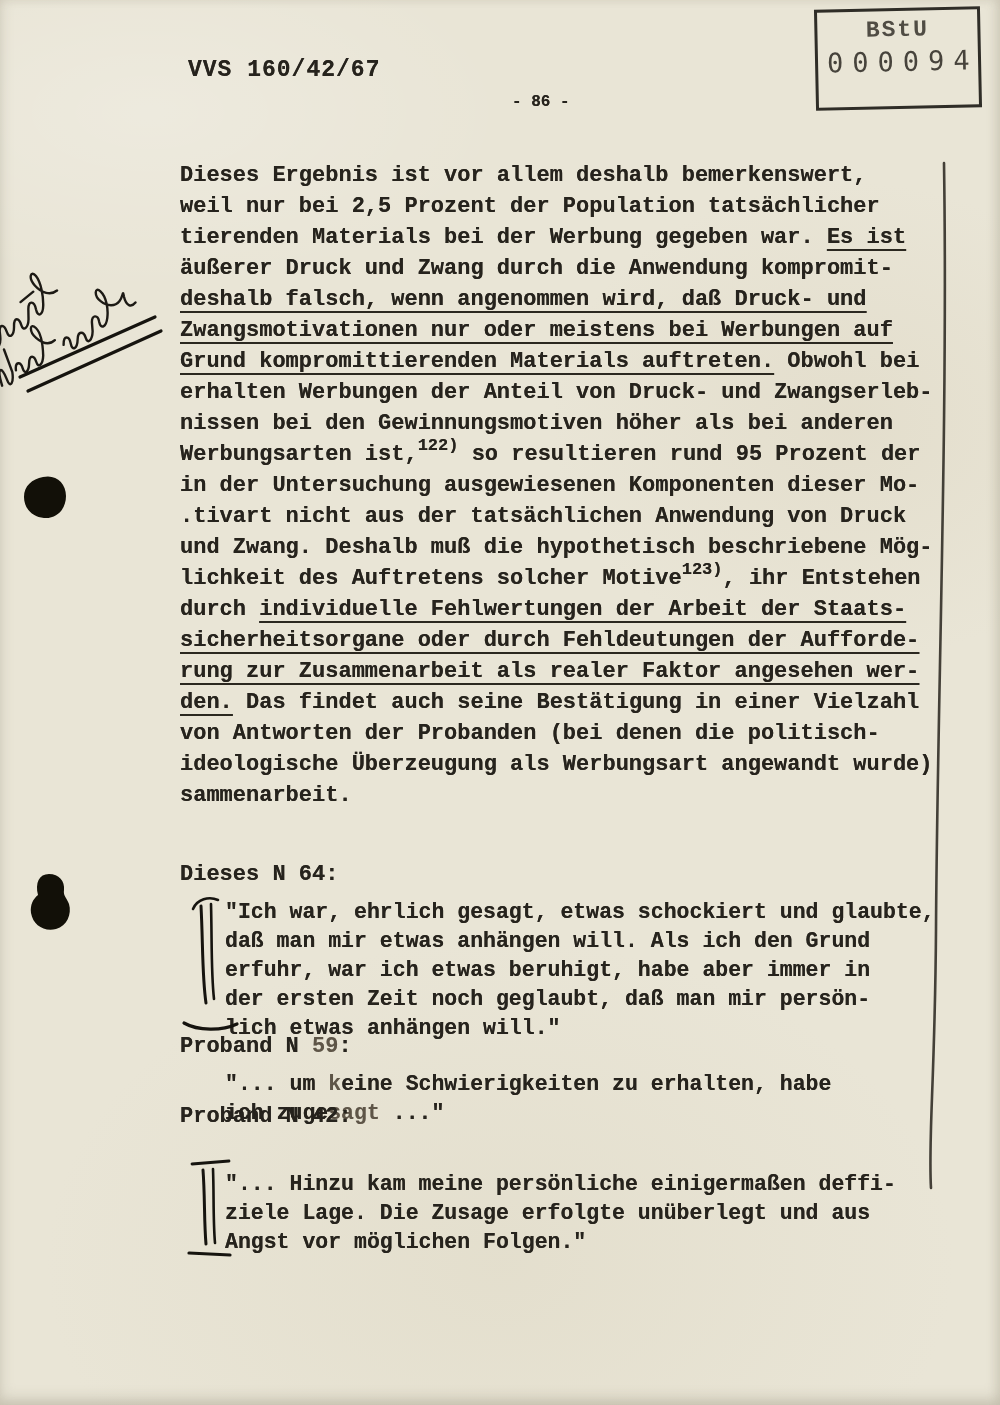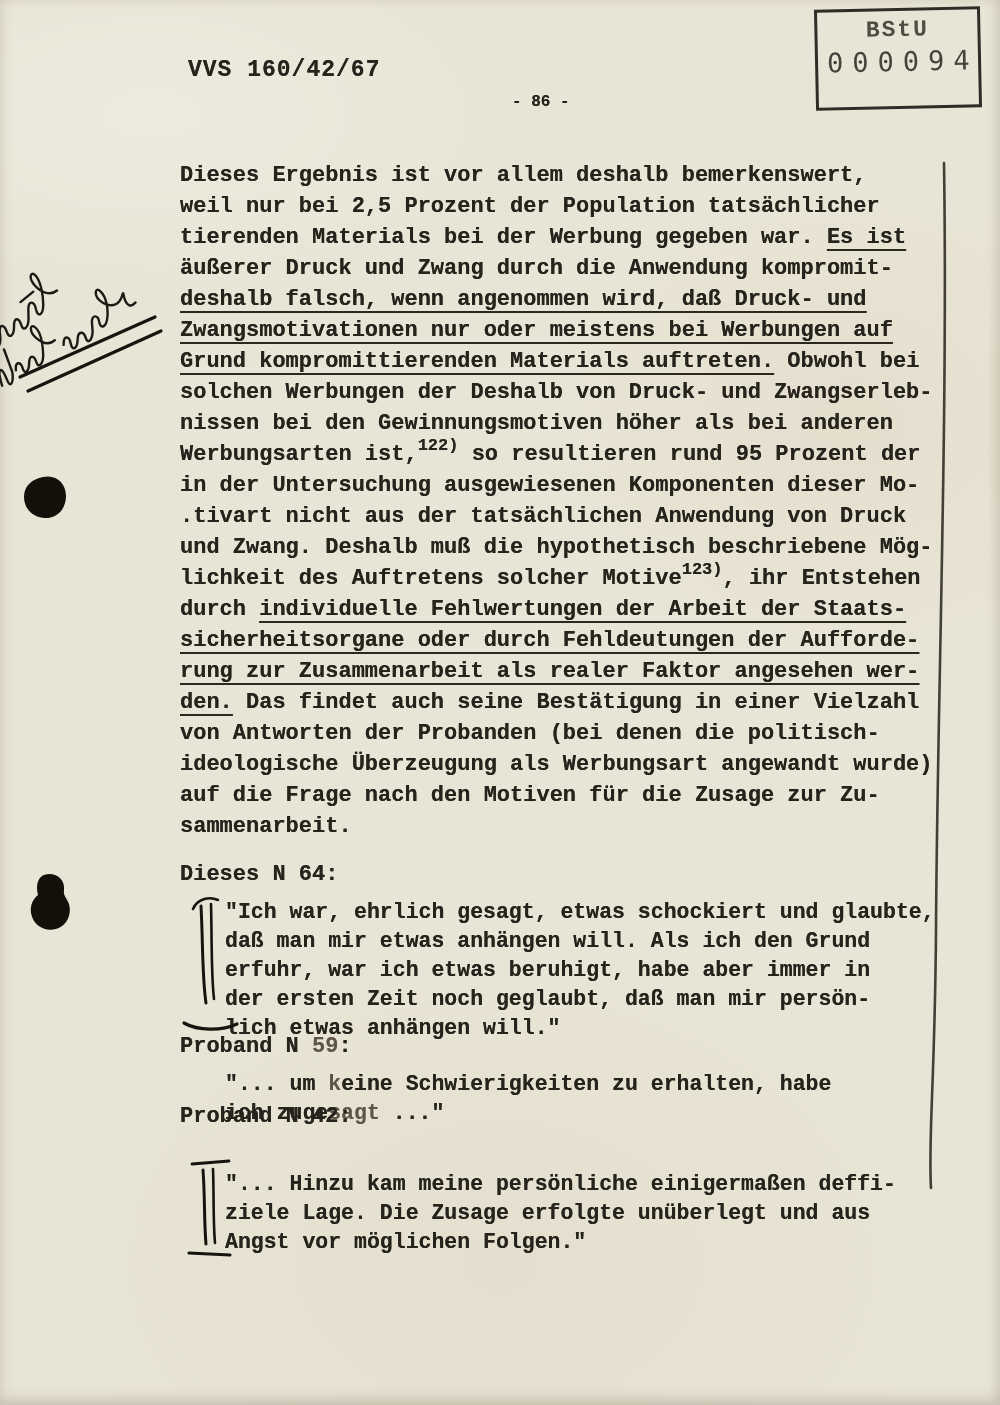--- a/index.html
+++ b/index.html
@@ -60,34 +60,33 @@
   </div>
 
   <div class="paragraph tw">
       <div class="tline"><span>Dieses Ergebnis ist vor allem deshalb bemerkenswert,</span></div>
       <div class="tline"><span>weil nur bei 2,5 Prozent der Population tatsächlicher</span></div>
       <div class="tline"><span>tierenden Materials bei der Werbung gegeben war. </span><span class="u">Es ist</span></div>
       <div class="tline"><span>äußerer Druck und Zwang durch die Anwendung kompromit-</span></div>
       <div class="tline"><span class="u">deshalb falsch, wenn angenommen wird, daß Druck- und</span></div>
       <div class="tline"><span class="u">Zwangsmotivationen nur oder meistens bei Werbungen auf</span></div>
       <div class="tline"><span class="u">Grund kompromittierenden Materials auftreten.</span><span> Obwohl bei</span></div>
-      <div class="tline"><span>solchen Werbungen der Deshalb von Druck- und Zwangserleb-</span></div>
+      <div class="tline"><span>erhalten Werbungen der Anteil von Druck- und Zwangserleb-</span></div>
       <div class="tline"><span>nissen bei den Gewinnungsmotiven höher als bei anderen</span></div>
       <div class="tline"><span>Werbungsarten ist,</span><sup>122)</sup><span> so resultieren rund 95 Prozent der</span></div>
       <div class="tline"><span>in der Untersuchung ausgewiesenen Komponenten dieser Mo-</span></div>
       <div class="tline"><span>.tivart nicht aus der tatsächlichen Anwendung von Druck</span></div>
       <div class="tline"><span>und Zwang. Deshalb muß die hypothetisch beschriebene Mög-</span></div>
       <div class="tline"><span>lichkeit des Auftretens solcher Motive</span><sup>123)</sup><span>, ihr Entstehen</span></div>
       <div class="tline"><span>durch </span><span class="u">individuelle Fehlwertungen der Arbeit der Staats-</span></div>
       <div class="tline"><span class="u">sicherheitsorgane oder durch Fehldeutungen der Aufforde-</span></div>
       <div class="tline"><span class="u">rung zur Zusammenarbeit als realer Faktor angesehen wer-</span></div>
       <div class="tline"><span class="u">den.</span><span> Das findet auch seine Bestätigung in einer Vielzahl</span></div>
       <div class="tline"><span>von Antworten der Probanden (bei denen die politisch-</span></div>
       <div class="tline"><span>ideologische Überzeugung als Werbungsart angewandt wurde)</span></div>
-      <div class="tline"><span>auf die Frage nach den Motiven für die Zusage zur Zu-</span></div>
       <div class="tline"><span>sammenarbeit.</span></div>
     </div>
 
   <div class="heading tw h1"><span>Dieses N 64:</span></div>
   <div class="quote tw q1">
       <div class="tline"><span>"Ich war, ehrlich gesagt, etwas schockiert und glaubte,</span></div>
       <div class="tline"><span>daß man mir etwas anhängen will. Als ich den Grund</span></div>
       <div class="tline"><span>erfuhr, war ich etwas beruhigt, habe aber immer in</span></div>
       <div class="tline"><span>der ersten Zeit noch geglaubt, daß man mir persön-</span></div>
       <div class="tline"><span>lich etwas anhängen will."</span></div>

